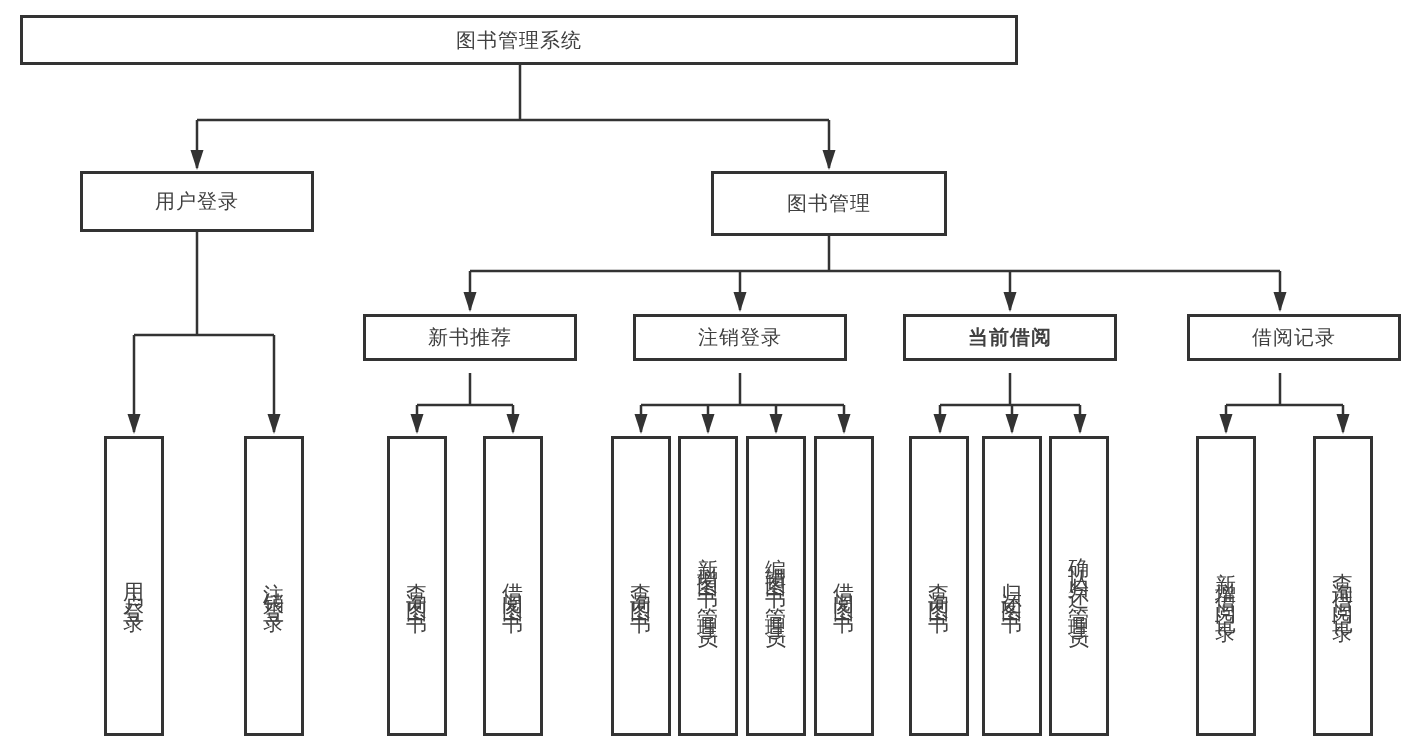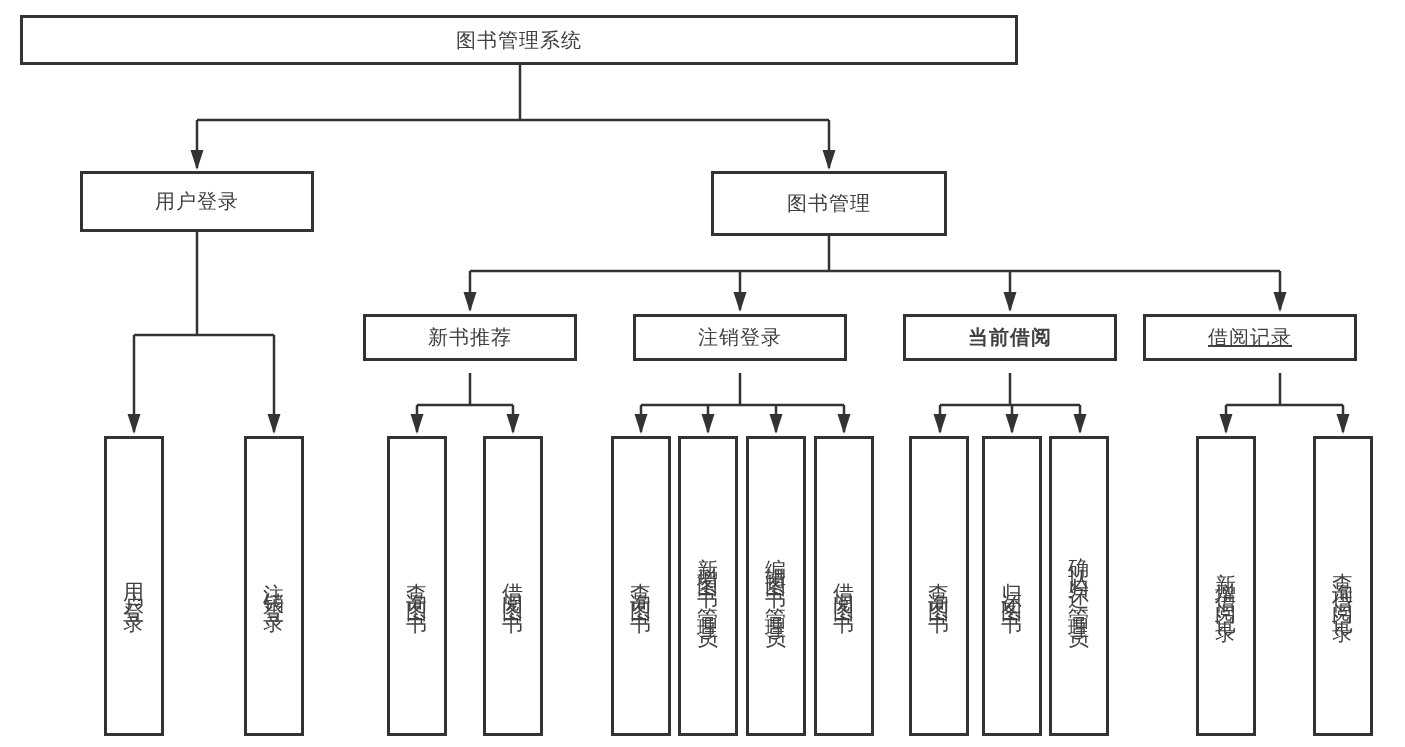--- a/index.html
+++ b/index.html
@@ -32,21 +32,21 @@
   
   #n-root{left:20px;top:15px;width:998px;height:50px;}
   
   #n-login{left:80px;top:171px;width:234px;height:61px;}
   #n-mgmt{left:711px;top:171px;width:236px;height:65px;}
   
   #n-rec,#n-borrow,#n-current,#n-record{top:314px;width:214px;height:47px;}
   #n-rec{left:363px;}
   #n-borrow{left:633px;}
   #n-current{left:903px;font-weight:bold;}
-  #n-record{left:1143px;text-decoration:underline;}
+  #n-record{left:1187px;}
   
   #l-userlogin{left:104px;}
   #l-logout{left:244px;}
   #l-rec-query{left:387px;}
   #l-rec-borrow{left:483px;}
   #l-bor-query{left:611px;}
   #l-bor-add{left:678px;}
   #l-bor-edit{left:746px;}
   #l-bor-borrow{left:814px;}
   #l-cur-query{left:909px;}

